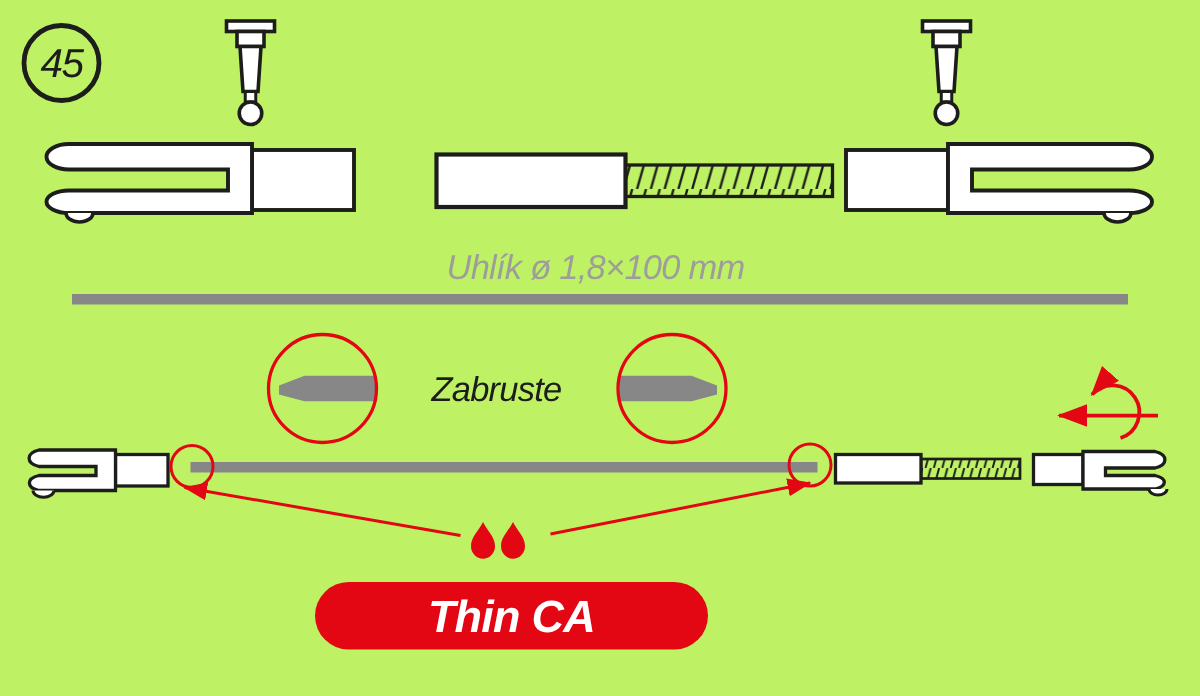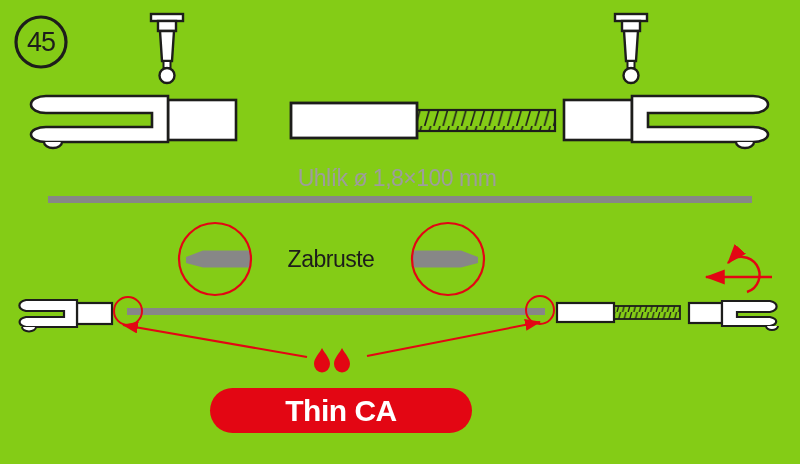--- a/index.html
+++ b/index.html
@@ -1,17 +1,17 @@
 <!DOCTYPE html>
 <html><head>
 <meta charset="utf-8">
 <style>
   html,body{margin:0;padding:0;background:#ffffff;}
-  .canvas{position:relative;width:800px;height:464px;background:#84cc16;overflow:hidden;
-          font-family:"Liberation Sans",sans-serif;}
+  .canvas{position:relative;width:800px;height:464px;background:#bef264;overflow:hidden;
+          font-family:"Liberation Sans",sans-serif;font-style:italic;}
   svg{display:block;}
   text{font-family:"Liberation Sans",sans-serif;}
   .t-gray{fill:#9d9d9c;letter-spacing:-0.5px;}
   .t-black{fill:#1d1d1b;letter-spacing:-0.5px;}
   .t-white{fill:#ffffff;font-weight:bold;letter-spacing:-0.5px;}
   .t-badge{fill:#1d1d1b;letter-spacing:-1px;}
   .outline{fill:#ffffff;stroke:#1d1d1b;}
   .red-stroke{fill:none;stroke:#e30613;}
   .red-fill{fill:#e30613;}
   .gray-fill{fill:#878787;}

